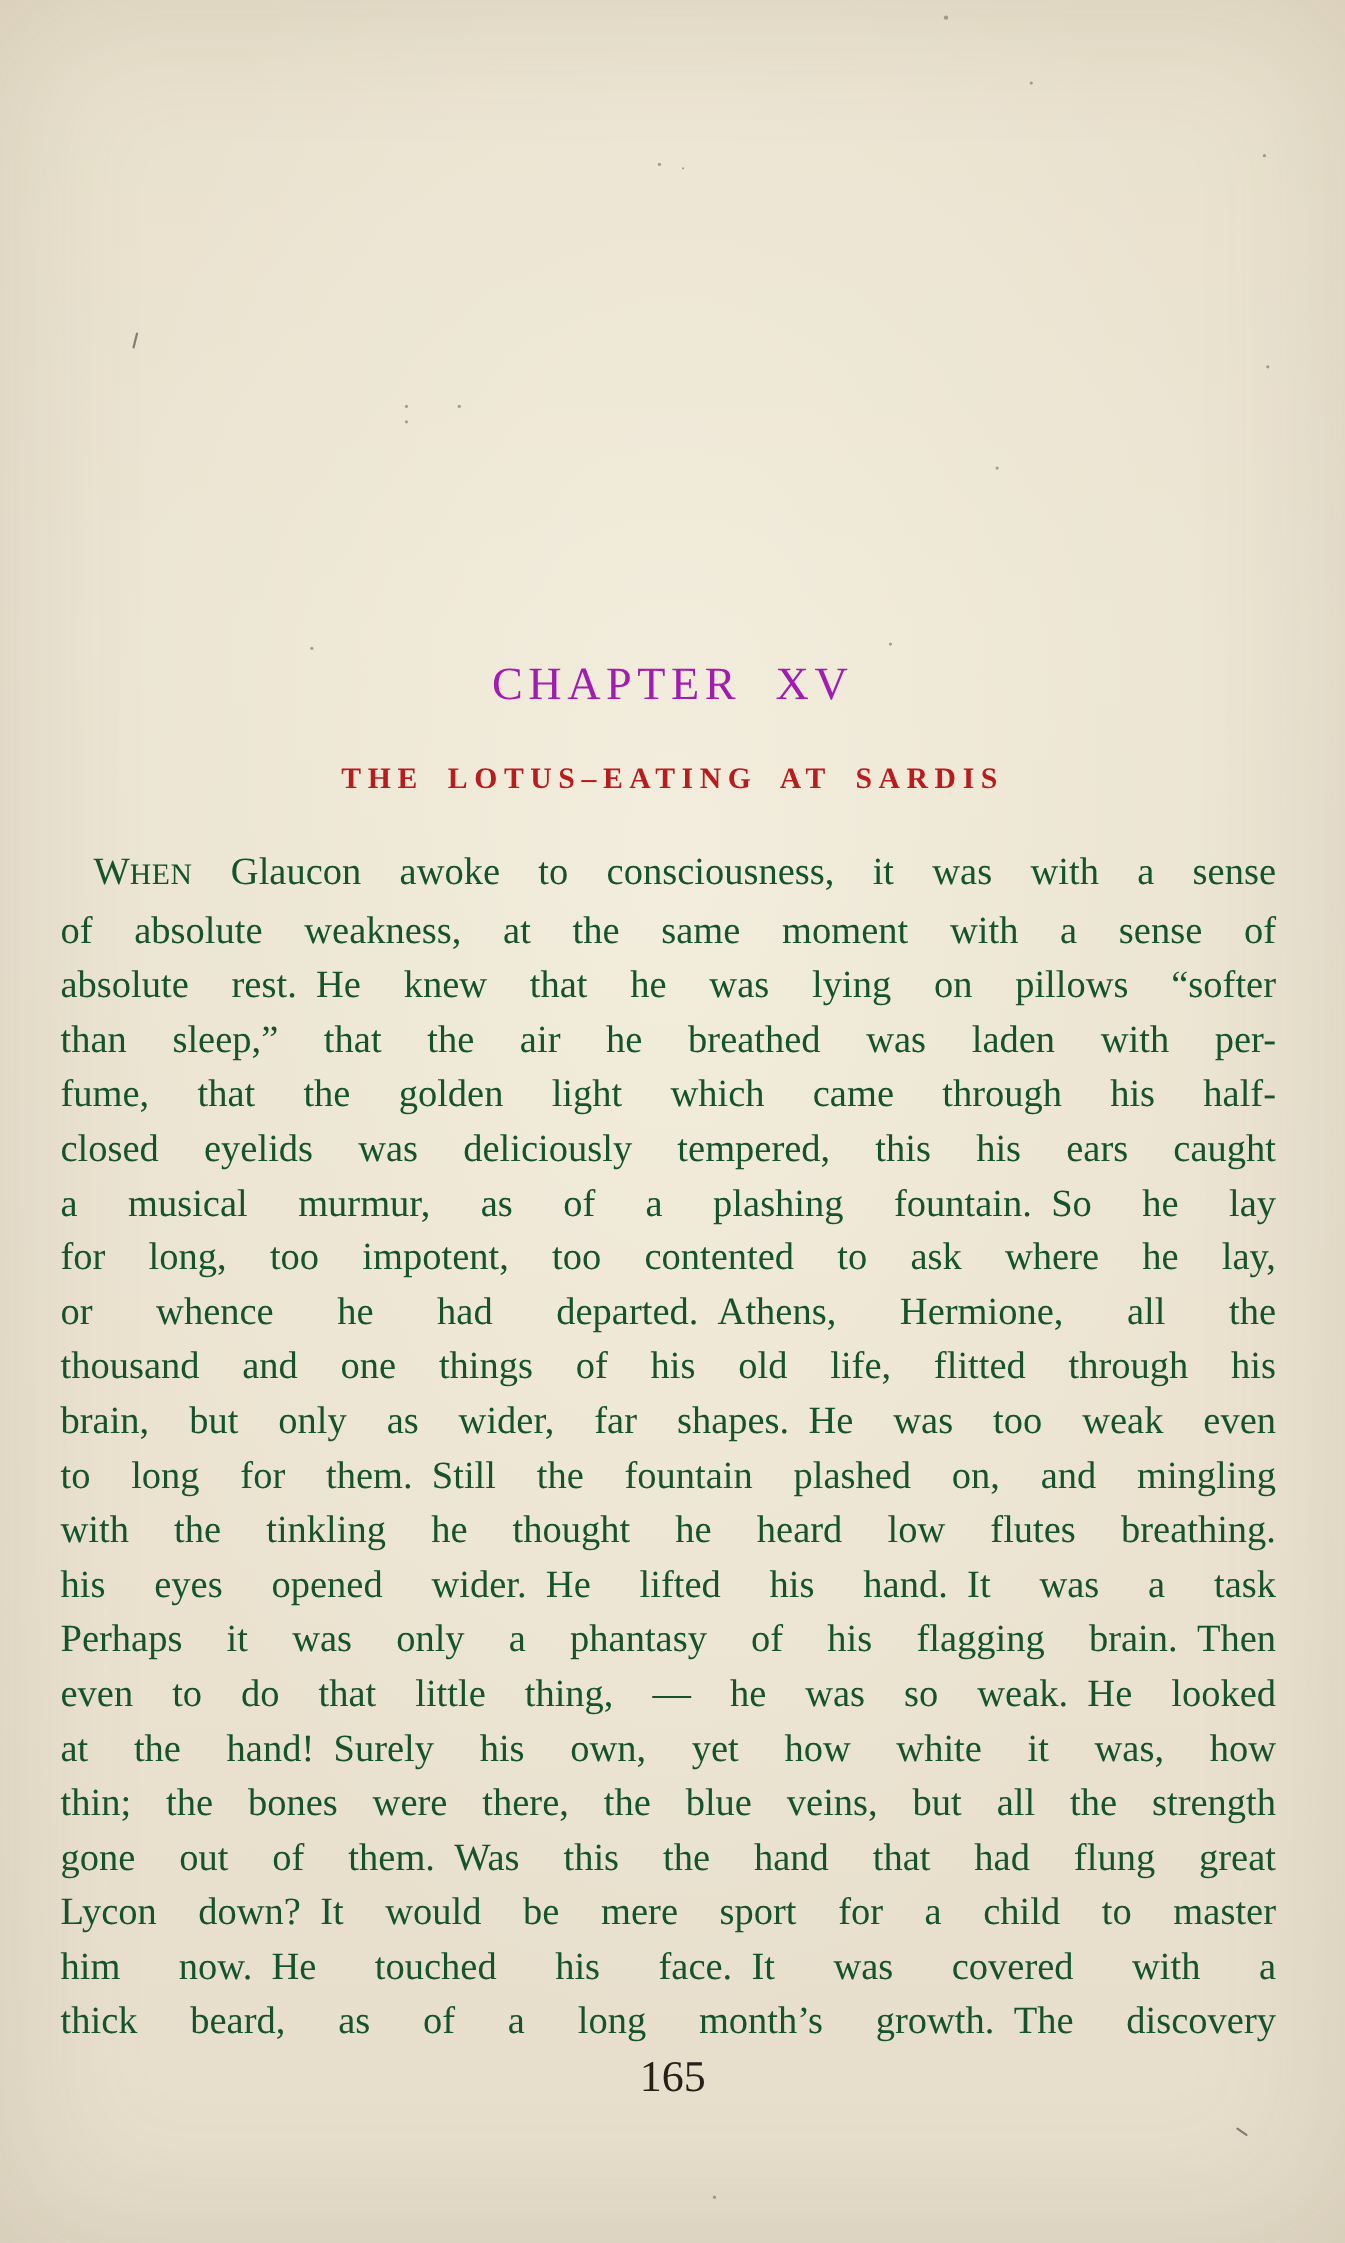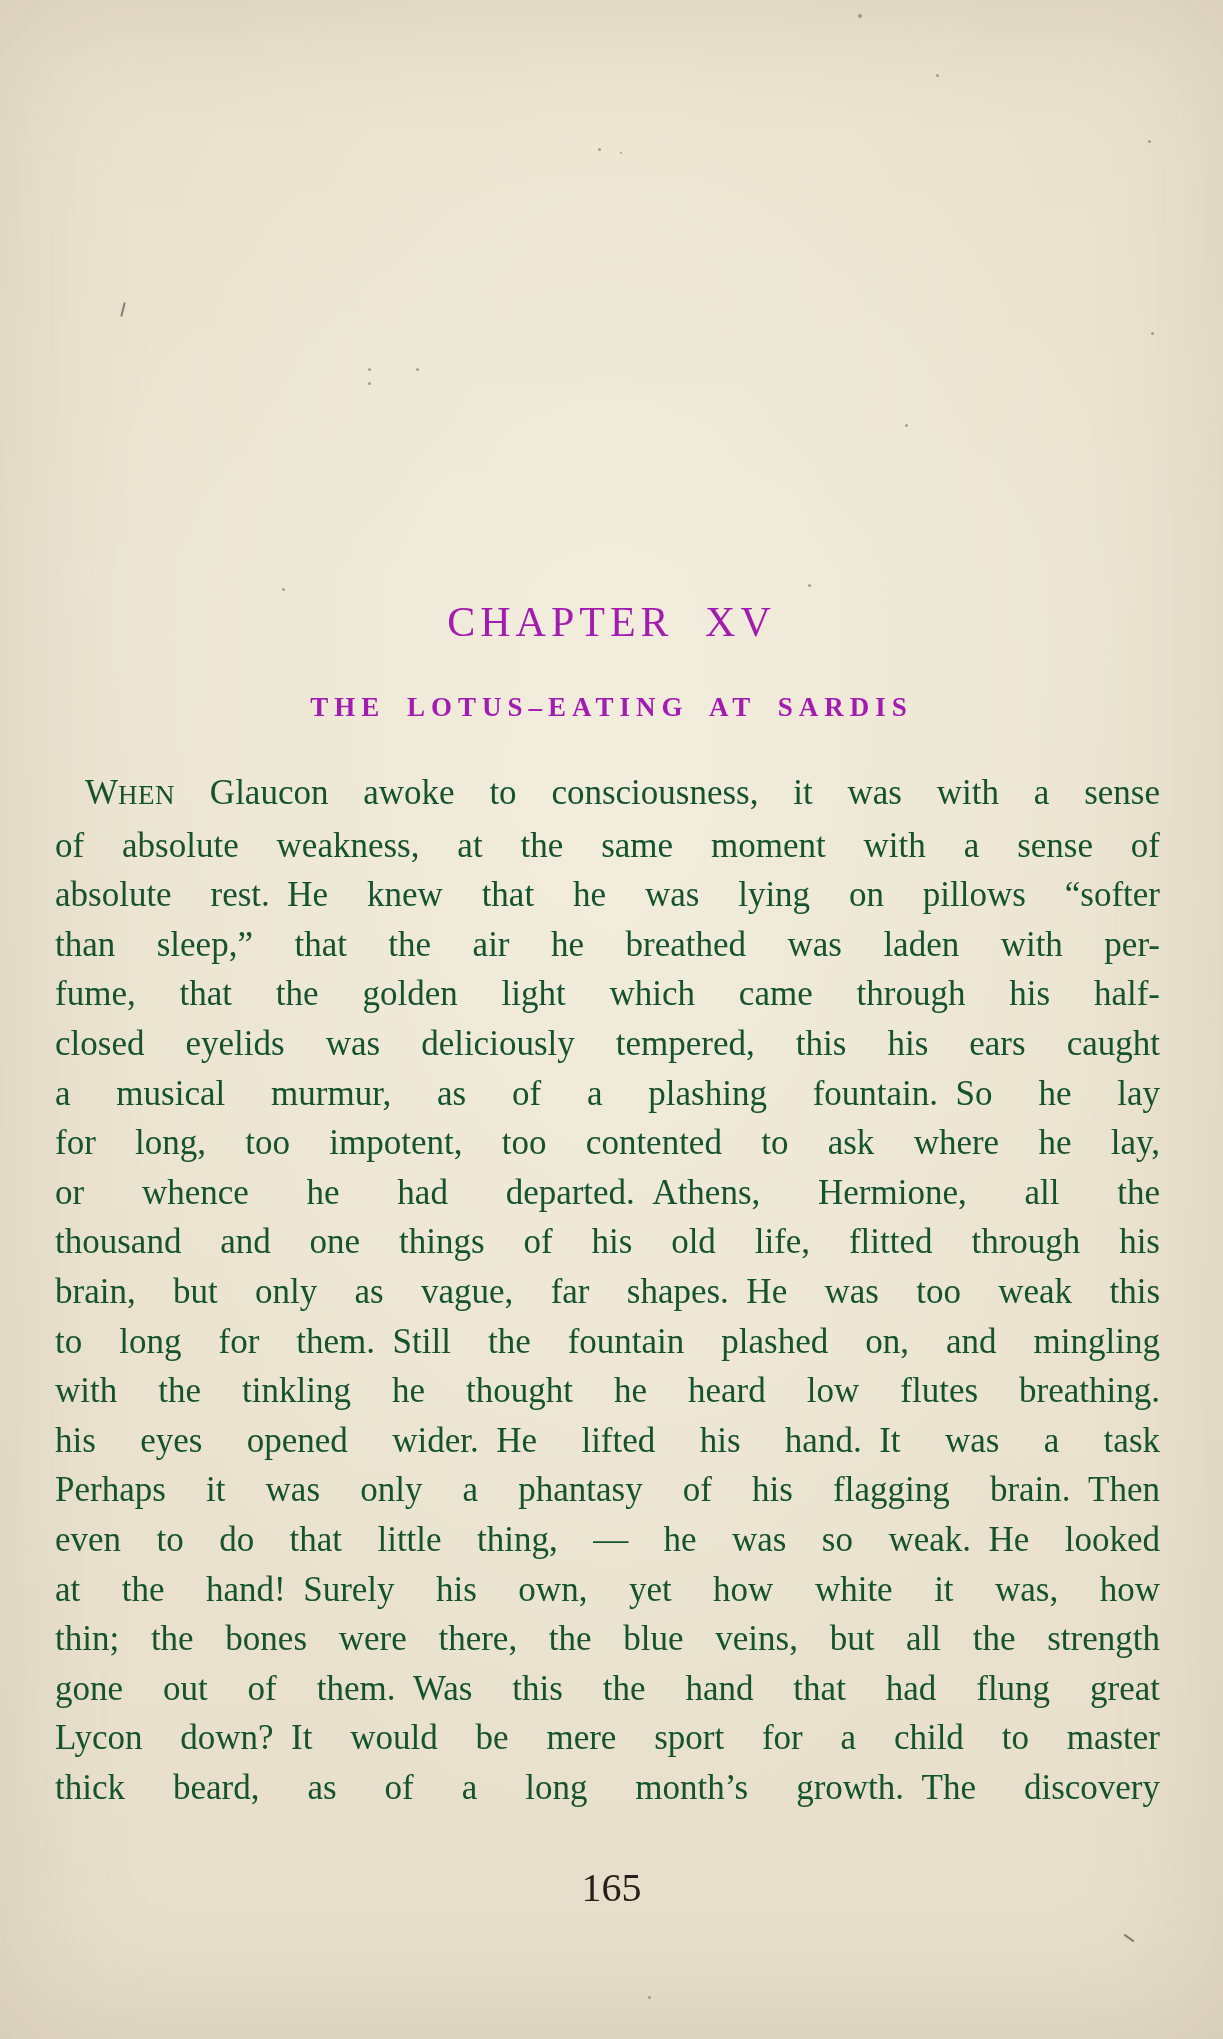--- a/index.html
+++ b/index.html
@@ -37,21 +37,21 @@
   .section-title {
     position: absolute;
     top: 692px;
     left: 0;
     width: 100%;
     text-align: center;
     font-size: 27px;
     font-weight: 700;
     letter-spacing: 6px;
     word-spacing: 9px;
-    color: #a21caf;
+    color: #b91c1c;
   }
   .text-block {
     position: absolute;
     top: 768px;
     left: 55px;
     width: 1105px;
     font-size: 35px;
     line-height: 49.6px;
     color: #14532d;
   }
@@ -134,29 +134,30 @@
     <div>
         <div class="text-line">of absolute weakness, at the same moment with a sense of</div>
         <div class="text-line">absolute rest. He knew that he was lying on pillows “softer</div>
         <div class="text-line">than sleep,” that the air he breathed was laden with per-</div>
         <div class="text-line">fume, that the golden light which came through his half-</div>
         <div class="text-line">closed eyelids was deliciously tempered, this his ears caught</div>
         <div class="text-line">a musical murmur, as of a plashing fountain. So he lay</div>
         <div class="text-line">for long, too impotent, too contented to ask where he lay,</div>
         <div class="text-line">or whence he had departed. Athens, Hermione, all the</div>
         <div class="text-line">thousand and one things of his old life, flitted through his</div>
-        <div class="text-line">brain, but only as vague, far shapes. He was too weak this</div>
+        <div class="text-line">brain, but only as wider, far shapes. He was too weak even</div>
         <div class="text-line">to long for them. Still the fountain plashed on, and mingling</div>
         <div class="text-line">with the tinkling he thought he heard low flutes breathing.</div>
         <div class="text-line">his eyes opened wider. He lifted his hand. It was a task</div>
         <div class="text-line">Perhaps it was only a phantasy of his flagging brain. Then</div>
         <div class="text-line">even to do that little thing, — he was so weak. He looked</div>
         <div class="text-line">at the hand! Surely his own, yet how white it was, how</div>
         <div class="text-line">thin; the bones were there, the blue veins, but all the strength</div>
         <div class="text-line">gone out of them. Was this the hand that had flung great</div>
         <div class="text-line">Lycon down? It would be mere sport for a child to master</div>
+        <div class="text-line">him now. He touched his face. It was covered with a</div>
         <div class="text-line">thick beard, as of a long month’s growth. The discovery</div>
       </div>
   </div>
 
   <div class="page-number">165</div>
 
 </div>
 
 </body></html>

